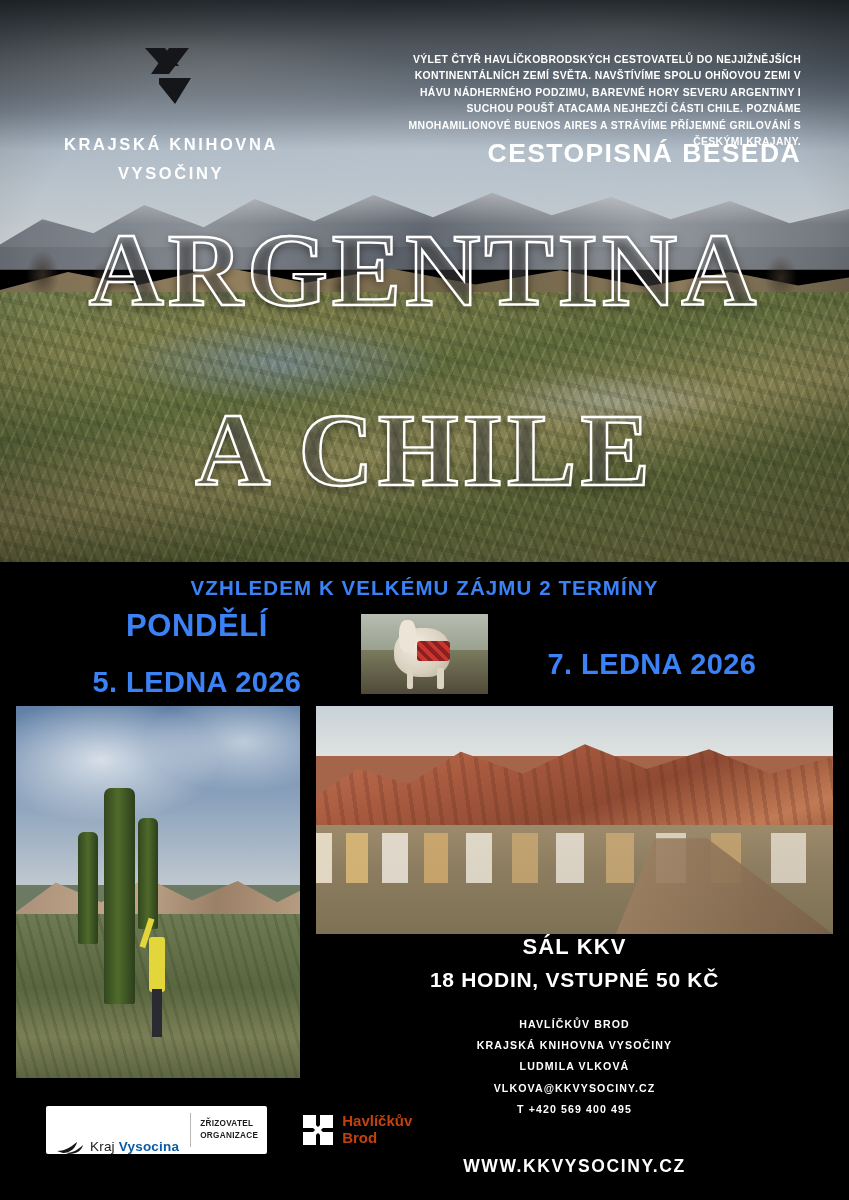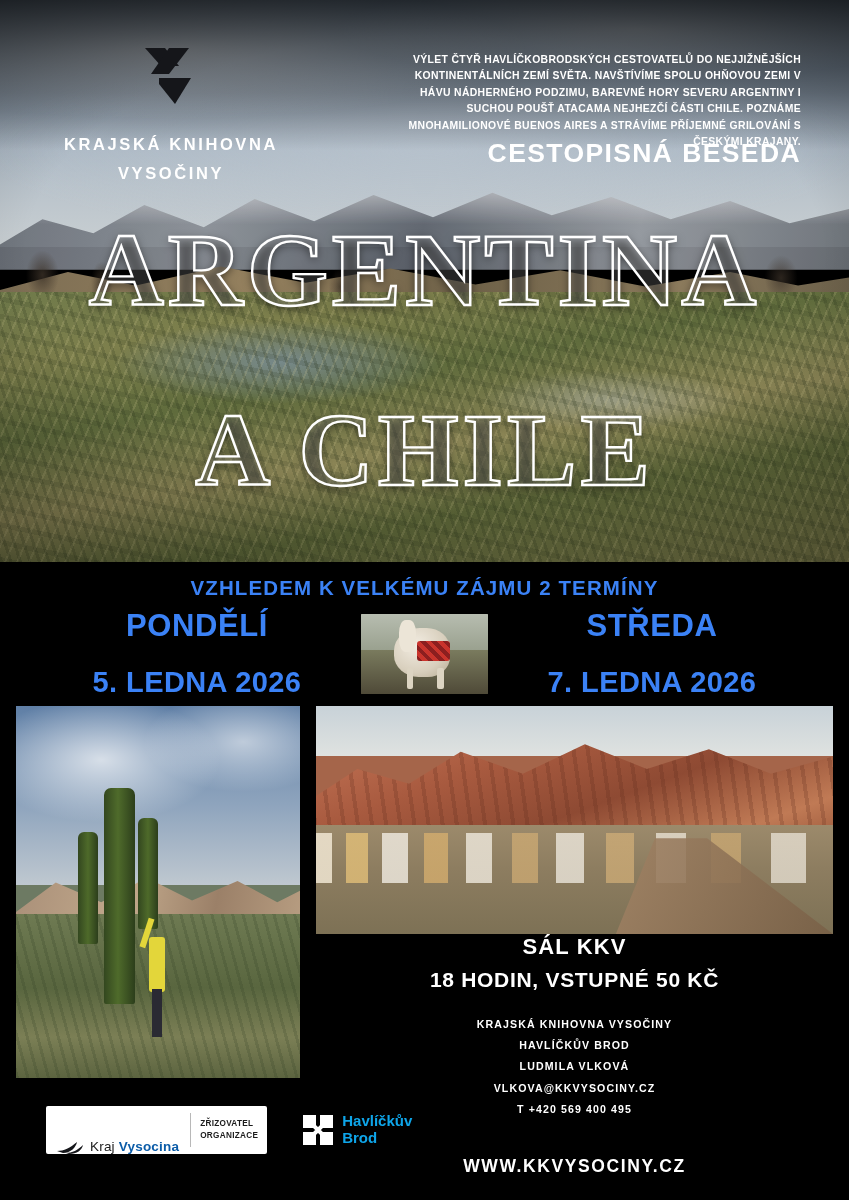--- a/index.html
+++ b/index.html
@@ -246,21 +246,21 @@
   
   .footer-logos { position: absolute; left: 46px; bottom: 46px; display: flex; align-items: center; gap: 36px; z-index: 9; }
   .kv-box { display: flex; align-items: stretch; background: #fff; border-radius: 2px; overflow: hidden; height: 48px; }
   .kv-left { display: flex; align-items: flex-end; gap: 7px; padding: 0 11px; }
   .kv-bird { width: 26px; height: 12px; }
   .kv-text { font-size: 13.5px; color: #1b1b1b; font-weight: normal; letter-spacing: .2px; white-space: nowrap; }
   .kv-text b { color: #0b5ca8; font-weight: bold; }
   .kv-div { width: 1px; background: #b8b8b8; margin: 7px 0; }
   .kv-right { display: flex; flex-direction: column; justify-content: center; padding: 0 9px; }
   .kv-right span { font-size: 8.2px; color: #1b1b1b; font-weight: bold; letter-spacing: .3px; line-height: 1.45; text-transform: uppercase; }
-  .hb-logo { display: flex; align-items: center; gap: 9px; color: #0ea5e9; }
+  .hb-logo { display: flex; align-items: center; gap: 9px; color: #c2410c; }
   .hb-mark { width: 30px; height: 30px; }
   .hb-text { font-size: 15px; font-weight: bold; line-height: 1.12; }
 </style>
 </head>
 <body>
 
 <div class="poster">
 
   <div class="hero">
     <div class="hero-sky"></div>
@@ -302,21 +302,20 @@
       <div class="llama-photo">
         <div class="ll-sky"></div>
         <div class="ll-g"></div>
         <div class="ll-body"></div>
         <div class="ll-neck"></div>
         <div class="ll-blanket"></div>
         <div class="ll-leg1"></div>
         <div class="ll-leg2"></div>
       </div>
       <div class="date-col">
-        <div class="date-day">STŘEDA</div>
         <div class="date-date">7. LEDNA 2026</div>
       </div>
     </div>
   </div>
 
   <div class="photo-cactus">
     <div class="pc-sky"></div>
     <div class="pc-mtn"></div>
     <div class="pc-ground"></div>
     <div class="pc-arm-l"></div>
@@ -331,22 +330,22 @@
     <div class="ph-sky"></div>
     <div class="ph-mtn"></div>
     <div class="ph-town"></div>
     <div class="ph-road"></div>
   </div>
 
   <div class="info">
     <div class="hall">SÁL KKV</div>
     <div class="time">18 HODIN, VSTUPNÉ 50 KČ</div>
     <div class="contact">
+      <div>HAVLÍČKŮV BROD</div>
       <div>KRAJSKÁ KNIHOVNA VYSOČINY</div>
-      <div>HAVLÍČKŮV BROD</div>
       <div>LUDMILA VLKOVÁ</div>
       <div>VLKOVA@KKVYSOCINY.CZ</div>
       <div>T +420 569 400 495</div>
     </div>
     <div class="web">WWW.KKVYSOCINY.CZ</div>
   </div>
 
   <div class="footer-logos">
     <div class="kv-box">
       <div class="kv-left">

